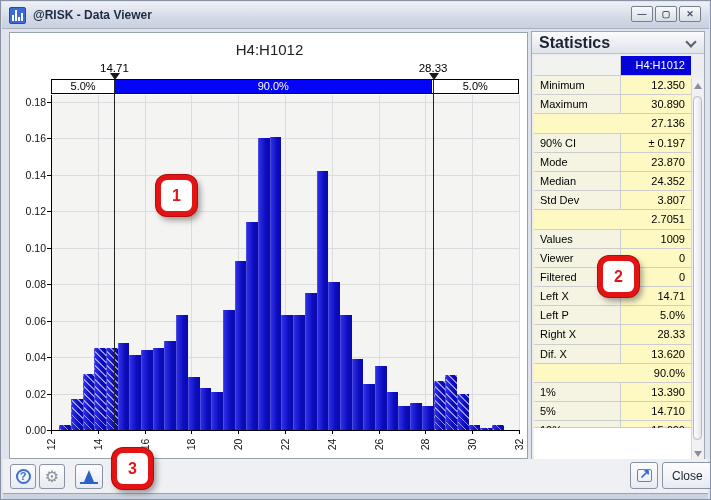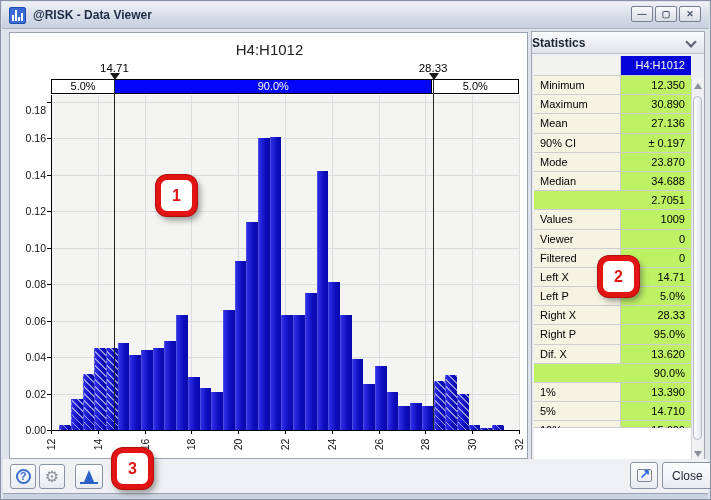--- a/index.html
+++ b/index.html
@@ -64,32 +64,32 @@
   
   .stats-panel {
     position:absolute; left:530px; top:30px; width:174px; height:433px;
     background:#eceef2; border:1px solid #a0a6b2;
   }
   .stats-header {
     position:absolute; left:0; top:0; width:100%; height:22px;
     background:linear-gradient(#fafbfd,#dfe3ea); border-bottom:1px solid #b9bfca;
     display:flex; align-items:center;
   }
-  .stats-header-label { font-size:12px; font-weight:bold; color:#1c2433; }
+  .stats-header-label { margin-left:7px; font-size:16px; font-weight:bold; color:#1c2433; }
   .chevron { position:absolute; right:9px; top:6px; width:8px; height:8px;
     border-right:2px solid #5a6170; border-bottom:2px solid #5a6170; transform:rotate(45deg); }
   .stats-table { position:absolute; left:2px; top:24px; right:13px; bottom:0; overflow:hidden;
     background:#fff; }
   .st-row { display:flex; height:19.2px; }
   .st-row.header { height:20px; }
   .st-label { width:87px; background:#f5f4e3; border-right:1px solid #cdcdd0;
     border-bottom:1px solid #cdcdd0; font-size:11px; color:#000;
     padding:3px 0 0 6px; white-space:nowrap; }
   .st-row.header .st-label { background:#f2f2f0; }
-  .st-value { flex:1; background:#bef264; border-bottom:1px solid #cdcdd0; font-size:11px;
+  .st-value { flex:1; background:#fef9c3; border-bottom:1px solid #cdcdd0; font-size:11px;
     color:#000; text-align:right; padding:3px 6px 0 0; white-space:nowrap; }
   .st-row.header .st-value { background:#0404d8; color:#fff; font-size:11px; }
   .st-label.indent { }
   .st-row.partial { height:7px; overflow:hidden; }
   
   .v-scroll { position:absolute; right:1px; top:46px; width:12px; bottom:1px;
     background:#f1f1f4; border-left:1px solid #d4d6dc; }
   .sc-arrow { position:absolute; left:2px; width:0; height:0;
     border-left:4px solid transparent; border-right:4px solid transparent; }
   .sc-up { top:5px; border-bottom:6px solid #8a8f9a; }
@@ -166,21 +166,21 @@
         <div class="tick-y" style="left: 37px; top: 178.333px;"></div>
         <div class="ylab" style="left: 4px; top: 172.333px;">0.12</div>
         <div class="gridline-h" style="left: 41px; top: 141.889px; width: 468px;"></div>
         <div class="tick-y" style="left: 37px; top: 141.889px;"></div>
         <div class="ylab" style="left: 4px; top: 135.889px;">0.14</div>
         <div class="gridline-h" style="left: 41px; top: 105.444px; width: 468px;"></div>
         <div class="tick-y" style="left: 37px; top: 105.444px;"></div>
         <div class="ylab" style="left: 4px; top: 99.4444px;">0.16</div>
         <div class="gridline-h" style="left: 41px; top: 69px; width: 468px;"></div>
         <div class="tick-y" style="left: 37px; top: 69px;"></div>
-        <div class="ylab" style="left: 4px; top: 63px; margin-top: 8px;">0.18</div>
+        <div class="ylab" style="left: 4px; top: 63px;">0.18</div>
         <div class="tick-x" style="left: 41px; top: 397px;"></div>
         <div class="xlab" style="left: 26px; top: 406px;">12</div>
         <div class="gridline-v" style="left: 87.8px; top: 62px; height: 335px;"></div>
         <div class="tick-x" style="left: 87.8px; top: 397px;"></div>
         <div class="xlab" style="left: 72.8px; top: 406px;">14</div>
         <div class="gridline-v" style="left: 134.6px; top: 62px; height: 335px;"></div>
         <div class="tick-x" style="left: 134.6px; top: 397px;"></div>
         <div class="xlab" style="left: 119.6px; top: 406px;">16</div>
         <div class="gridline-v" style="left: 181.4px; top: 62px; height: 335px;"></div>
         <div class="tick-x" style="left: 181.4px; top: 397px;"></div>
@@ -272,34 +272,37 @@
         </div>
         <div class="st-row ">
           <div class="st-label">Minimum</div>
           <div class="st-value">12.350</div>
         </div>
         <div class="st-row ">
           <div class="st-label">Maximum</div>
           <div class="st-value">30.890</div>
         </div>
         <div class="st-row ">
-          <div class="st-label">Mean</div>
           <div class="st-value">27.136</div>
         </div>
         <div class="st-row ">
           <div class="st-label indent">90% CI</div>
           <div class="st-value">± 0.197</div>
         </div>
         <div class="st-row ">
           <div class="st-label">Mode</div>
           <div class="st-value">23.870</div>
         </div>
         <div class="st-row ">
           <div class="st-label">Median</div>
-          <div class="st-value">34.688</div>
+          <div class="st-value">24.352</div>
+        </div>
+        <div class="st-row ">
+          <div class="st-label">Std Dev</div>
+          <div class="st-value">3.807</div>
         </div>
         <div class="st-row ">
           <div class="st-value">2.7051</div>
         </div>
         <div class="st-row ">
           <div class="st-label">Values</div>
           <div class="st-value">1009</div>
         </div>
         <div class="st-row ">
           <div class="st-label">Viewer</div>
@@ -313,24 +316,20 @@
           <div class="st-label">Left X</div>
           <div class="st-value">14.71</div>
         </div>
         <div class="st-row ">
           <div class="st-label">Left P</div>
           <div class="st-value">5.0%</div>
         </div>
         <div class="st-row ">
           <div class="st-label">Right X</div>
           <div class="st-value">28.33</div>
-        </div>
-        <div class="st-row ">
-          <div class="st-label">Right P</div>
-          <div class="st-value">95.0%</div>
         </div>
         <div class="st-row ">
           <div class="st-label">Dif. X</div>
           <div class="st-value">13.620</div>
         </div>
         <div class="st-row ">
           <div class="st-value">90.0%</div>
         </div>
         <div class="st-row ">
           <div class="st-label">1%</div>

